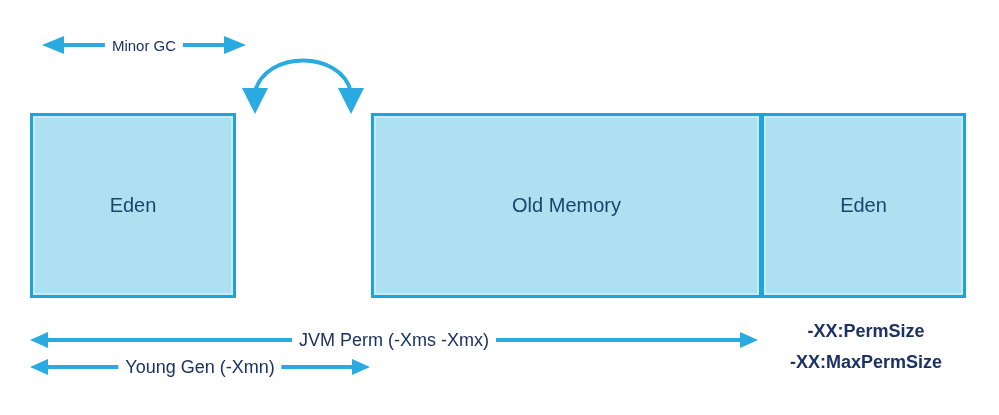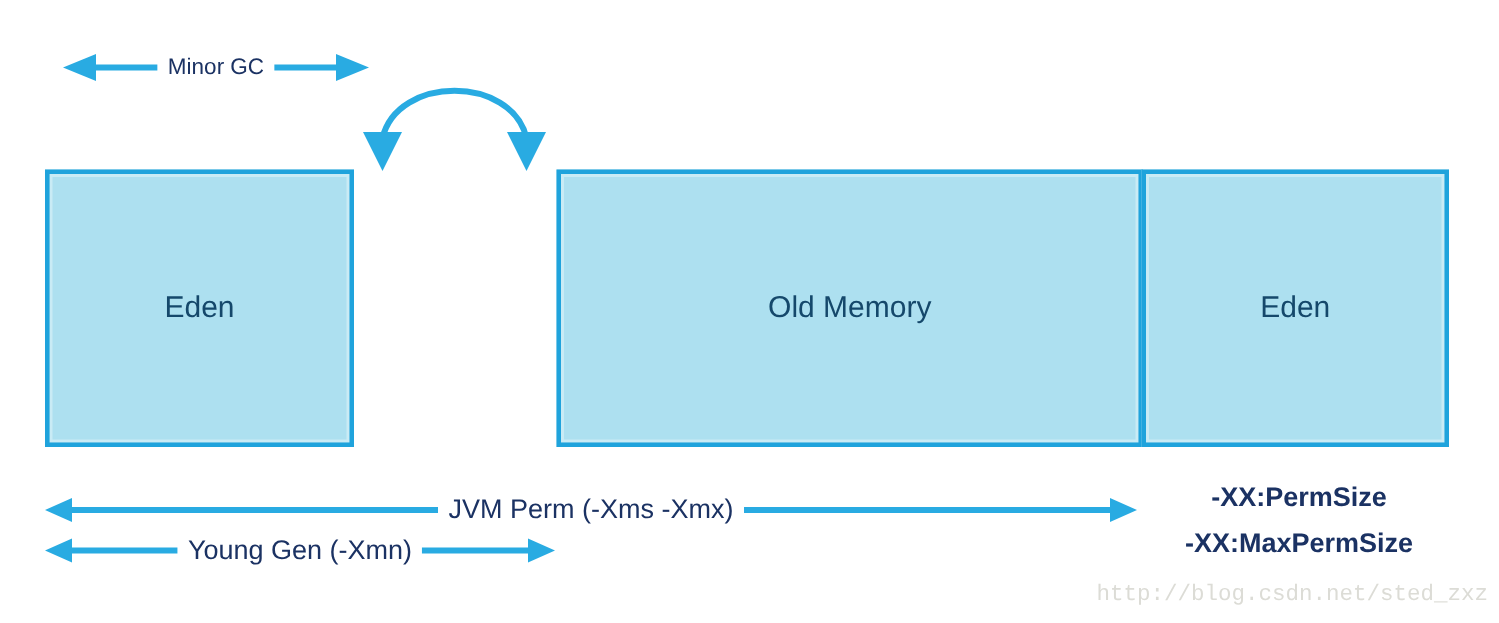--- a/index.html
+++ b/index.html
@@ -142,15 +142,14 @@
     <span class="line"></span>
     <span class="ah right"></span>
     <span class="arrow-label">Young Gen (-Xmn)</span>
   </div>
 
   <div class="perm-flags">
     <div>-XX:PermSize</div>
     <div>-XX:MaxPermSize</div>
   </div>
 
-  <div class="watermark">http://blog.csdn.net/sted_zxz</div>
 
 </div>
 
 </body></html>

